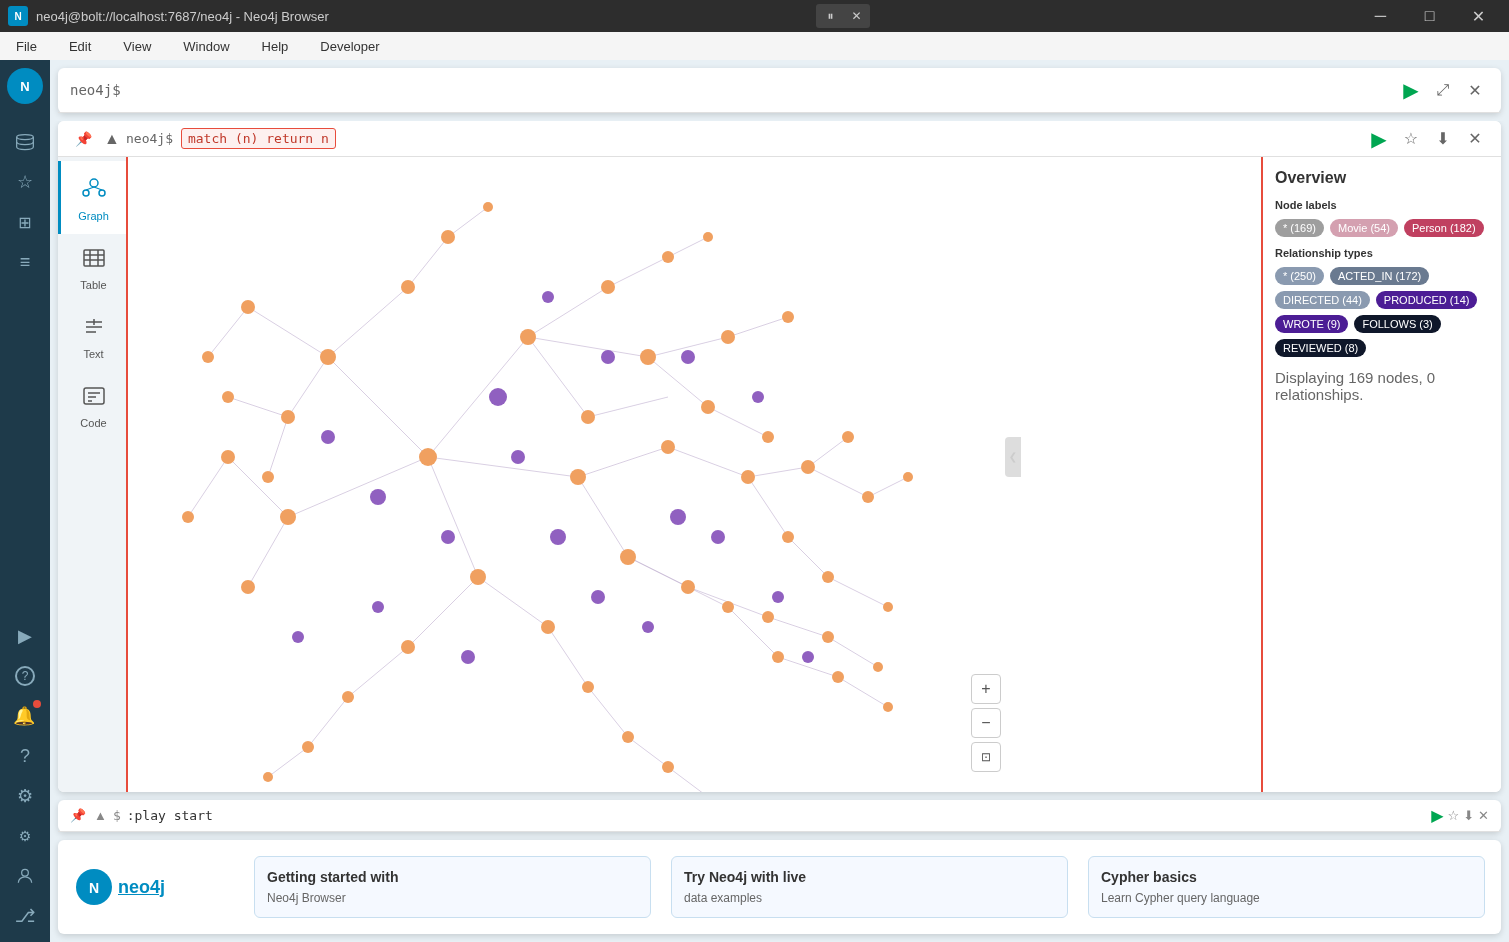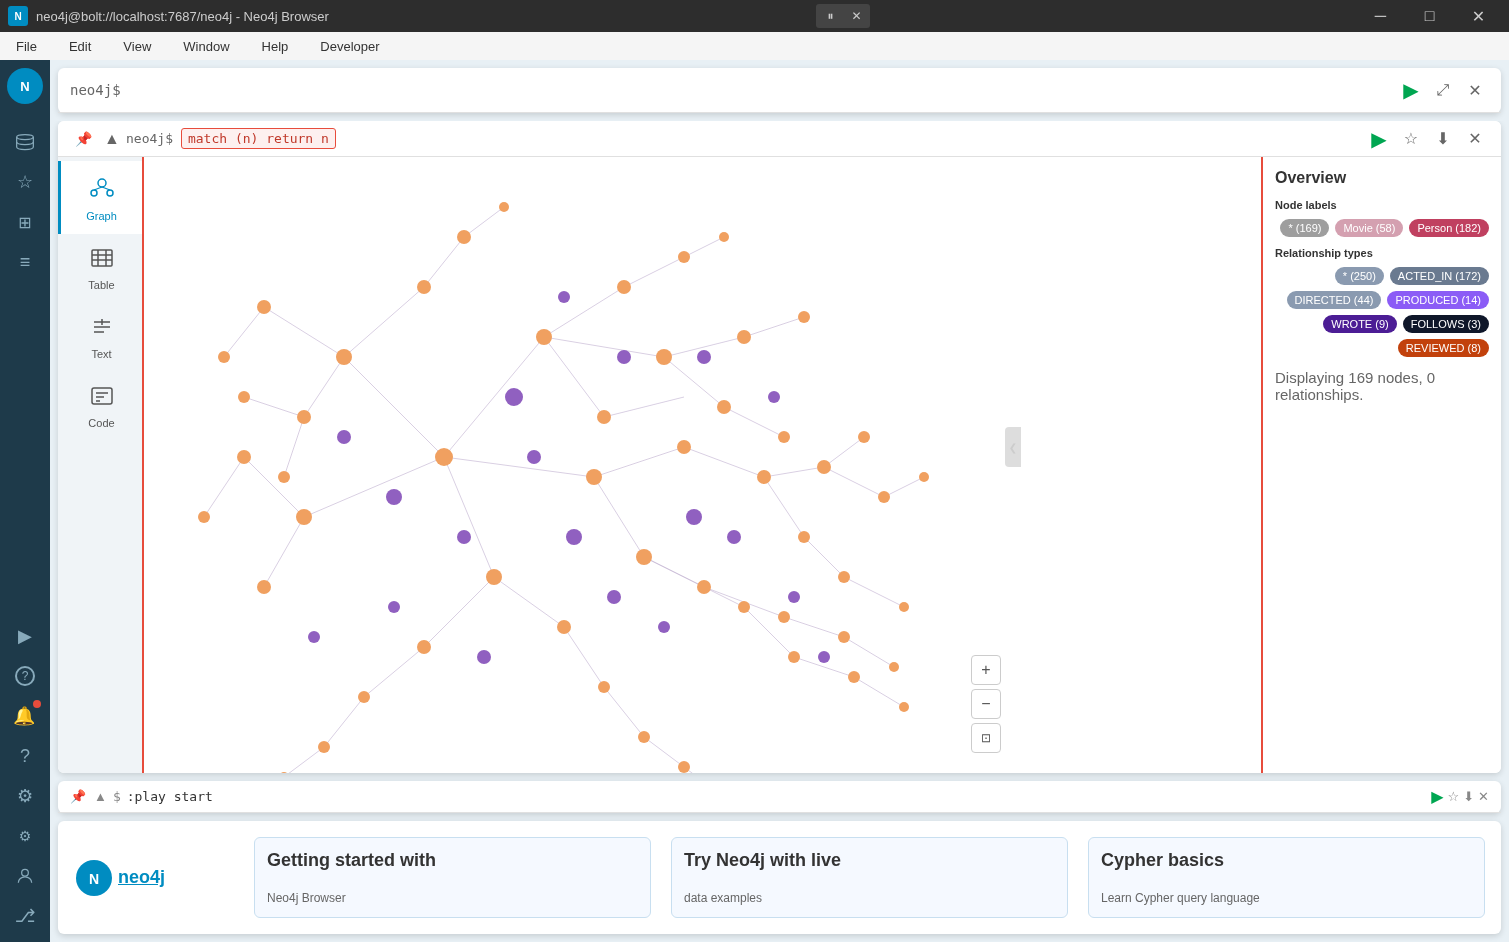--- a/index.html
+++ b/index.html
@@ -93,21 +93,21 @@
       padding: 0 12px;
       border-bottom: 1px solid #e0e0e0;
       z-index: 10;
     }
     .result-query-prompt { color: #666; font-family: monospace; font-size: 13px; margin-right: 8px; }
     .result-query-text { font-family: monospace; font-size: 13px; color: #c0392b; background: #fdf0ef; border: 1px solid #e74c3c; padding: 2px 6px; border-radius: 3px; }
     .result-header-actions { margin-left: auto; display: flex; gap: 4px; align-items: center; }
 
     
     .view-tabs {
-      width: 86px;
+      width: 70px;
       background: #f0f4f7;
       border-right: 2px solid #e74c3c;
       display: flex;
       flex-direction: column;
       padding-top: 40px;
       flex-shrink: 0;
     }
     .view-tab {
       display: flex;
       flex-direction: column;
@@ -137,38 +137,38 @@
       width: 240px;
       background: #fff;
       border-left: 2px solid #e74c3c;
       padding: 12px;
       overflow-y: auto;
       flex-shrink: 0;
       margin-top: 36px;
     }
     .overview-title { font-size: 16px; font-weight: bold; color: #333; margin-bottom: 12px; }
     .section-title { font-size: 11px; font-weight: bold; color: #333; margin-bottom: 8px; margin-top: 10px; }
-    .tag-row { display: flex; flex-wrap: wrap; gap: 6px; margin-bottom: 6px; justify-content: flex-end; }
+    .tag-row { display: flex; flex-wrap: wrap; gap: 6px; margin-bottom: 6px; }
     .tag {
       padding: 3px 8px;
       border-radius: 12px;
       font-size: 11px;
       font-weight: 500;
       cursor: pointer;
     }
     .tag-gray { background: #9e9e9e; color: #fff; }
     .tag-pink { background: #d4a0b0; color: #fff; }
     .tag-person { background: #c04060; color: #fff; }
     .tag-rel { background: #8a9ab0; color: #fff; }
     .tag-acted { background: #6a7a90; color: #fff; }
     .tag-directed { background: #8a9ab0; color: #fff; }
-    .tag-produced { background: #8b5cf6; color: #fff; }
+    .tag-produced { background: #4c1d95; color: #fff; }
     .tag-wrote { background: #4c1d95; color: #fff; }
     .tag-follows { background: #0f172a; color: #fff; }
-    .tag-reviewed { background: #c2410c; color: #fff; }
+    .tag-reviewed { background: #0f172a; color: #fff; }
     .overview-footer { font-size: 15px; color: #666; margin-top: 12px; }
 
     
     .overview-toggle {
       position: absolute;
       right: 240px;
       top: 50%;
       transform: translateY(-50%);
       width: 16px;
       height: 40px;
@@ -231,21 +231,21 @@
       display: flex;
       gap: 20px;
     }
     .gs-card {
       flex: 1;
       background: #f5f9ff;
       border: 1px solid #c8dff0;
       border-radius: 6px;
       padding: 12px;
     }
-    .gs-card-title { font-size: 18px; font-weight: bold; color: #333; margin-bottom: 20px; }
+    .gs-card-title { font-size: 14px; font-weight: bold; color: #333; margin-bottom: 6px; }
     .gs-card-text { font-size: 12px; color: #666; }
 
     
     .node-orange { fill: #f0a060; }
     .node-purple { fill: #9060c0; }
     .edge-line { stroke: #c0b0d0; stroke-width: 1; opacity: 0.6; }
 
     .result-outer {
       display: flex;
       flex-direction: column;
@@ -556,21 +556,21 @@
               <span style="font-size:10px;">❮</span>
             </div>
           </div>
 
           <div class="overview-panel">
             <div class="overview-title">Overview</div>
 
             <div class="section-title">Node labels</div>
             <div class="tag-row">
               <span class="tag tag-gray">* (169)</span>
-              <span class="tag tag-pink">Movie (58)</span>
+              <span class="tag tag-pink">Movie (54)</span>
               <span class="tag tag-person">Person (182)</span>
             </div>
 
             <div class="section-title">Relationship types</div>
             <div class="tag-row">
               <span class="tag tag-rel">* (250)</span>
               <span class="tag tag-acted">ACTED_IN (172)</span>
             </div>
             <div class="tag-row">
               <span class="tag tag-directed">DIRECTED (44)</span>

